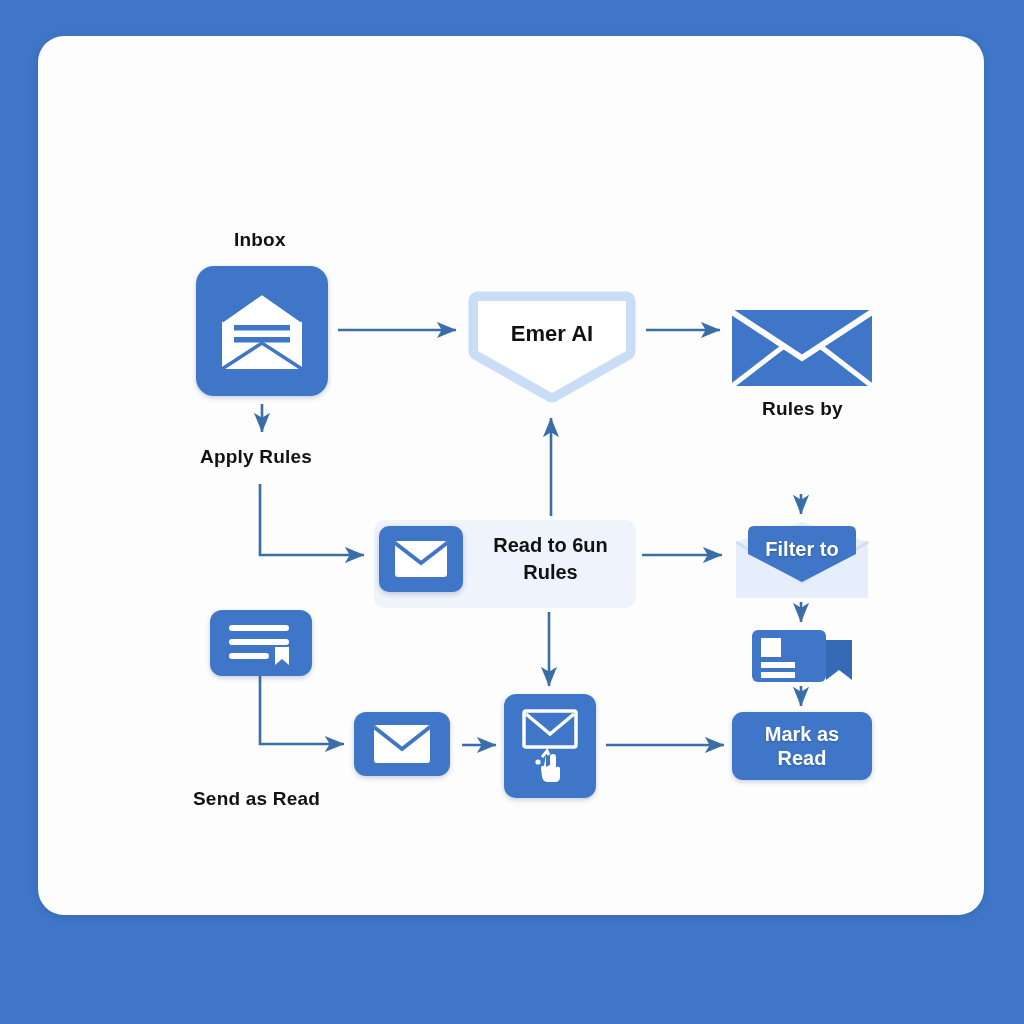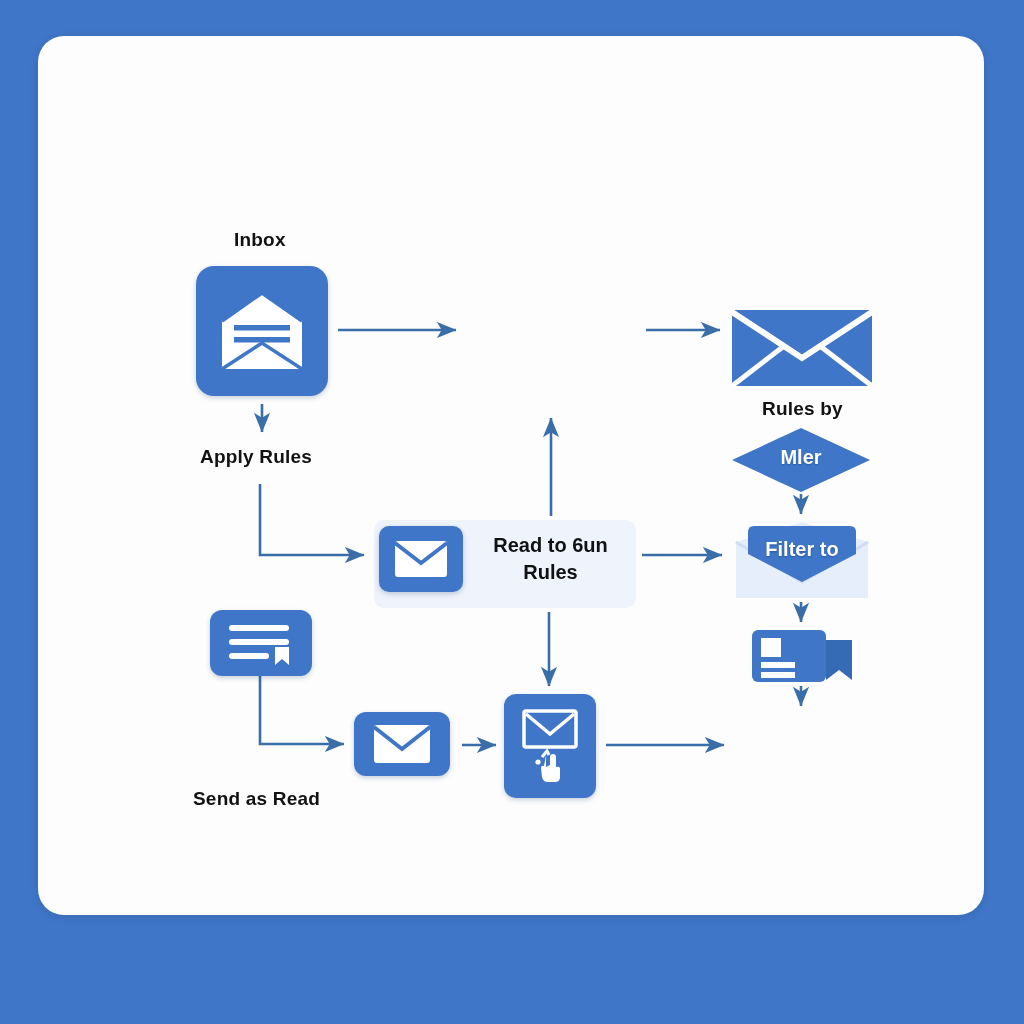--- a/index.html
+++ b/index.html
@@ -110,36 +110,37 @@
     <div class="tile" style="left:158px;top:230px;width:132px;height:130px;border-radius:18px;">
       <svg width="96" height="88" viewBox="0 0 96 88">
         <path d="M8,34 L48,6 L88,34 L88,82 L8,82 Z" fill="#ffffff"></path>
         <path d="M8,34 L48,6 L88,34" fill="none" stroke="#3f76c8" stroke-width="3.5"></path>
         <rect x="20" y="38" width="56" height="5.5" fill="#3f76c8"></rect>
         <rect x="20" y="50" width="56" height="5.5" fill="#3f76c8"></rect>
         <path d="M8,82 L48,56 L88,82" fill="none" stroke="#3f76c8" stroke-width="3.5"></path>
       </svg>
     </div>
 
+    <div class="shield-wrap" style="left:428px;top:253px;width:172px;height:115px;">
+      <svg width="172" height="115" viewBox="0 0 172 115">
+        <path d="M12,12 L160,12 L160,62 L86,104 L12,62 Z" fill="#ffffff" stroke="#c9ddf7" stroke-width="19" stroke-linejoin="round"></path>
+        <path d="M12,12 L160,12 L160,62 L86,104 L12,62 Z" fill="#ffffff"></path>
+      </svg>
+      <div class="shield-text" style="top:32px;font-size:22px;">Emer AI</div>
+    </div>
 
     <div class="node" style="left:692px;top:272px;width:144px;height:80px;">
       <svg width="144" height="80" viewBox="0 0 144 80">
         <rect x="2" y="2" width="140" height="76" rx="4" fill="#3f76c8"></rect>
         <path d="M2,4 L72,50 L142,4" fill="none" stroke="#ffffff" stroke-width="6"></path>
         <path d="M2,78 L54,38" fill="none" stroke="#ffffff" stroke-width="5"></path>
         <path d="M142,78 L90,38" fill="none" stroke="#ffffff" stroke-width="5"></path>
       </svg>
     </div>
 
-    <div class="node" style="left:692px;top:390px;width:142px;height:68px;">
-      <svg width="142" height="68" viewBox="0 0 142 68">
-        <path d="M71,2 L140,34 L71,66 L2,34 Z" fill="#3f76c8"></path>
-      </svg>
-      <div class="diamond-text" style="top:20px;font-size:20px;">Mler</div>
-    </div>
 
     <div class="softbox" style="left:336px;top:484px;width:262px;height:88px;"></div>
     <div class="tile" style="left:341px;top:490px;width:84px;height:66px;border-radius:10px;">
       <svg width="56" height="40" viewBox="0 0 56 40">
         <rect x="2" y="2" width="52" height="36" rx="3" fill="#ffffff"></rect>
         <path d="M2,4 L28,24 L54,4" fill="none" stroke="#3f76c8" stroke-width="4"></path>
       </svg>
     </div>
     <div style="position:absolute;left:430px;top:496px;width:165px;text-align:center;
                 font-size:20px;font-weight:700;color:#111;line-height:1.35;">
@@ -159,20 +160,26 @@
     <div class="node" style="left:712px;top:590px;width:108px;height:60px;">
       <svg width="108" height="60" viewBox="0 0 108 60">
         <rect x="2" y="4" width="74" height="52" rx="6" fill="#3f76c8"></rect>
         <rect x="11" y="12" width="20" height="19" fill="#ffffff"></rect>
         <rect x="11" y="36" width="34" height="6" fill="#ffffff"></rect>
         <rect x="11" y="46" width="34" height="6" fill="#ffffff"></rect>
         <path d="M76,14 L102,14 L102,54 L89,44 L76,54 Z" fill="#356ab4"></path>
       </svg>
     </div>
 
+    <div class="tile" style="left:694px;top:676px;width:140px;height:68px;border-radius:11px;">
+      <div class="tiletext" style="font-size:20px;">
+        <span>Mark as</span><br>
+        <span>Read</span>
+      </div>
+    </div>
 
     <div class="tile" style="left:172px;top:574px;width:102px;height:66px;border-radius:12px;">
       <svg width="72" height="44" viewBox="0 0 72 44">
         <rect x="4" y="4" width="60" height="6" rx="3" fill="#ffffff"></rect>
         <rect x="4" y="18" width="60" height="6" rx="3" fill="#ffffff"></rect>
         <rect x="4" y="32" width="40" height="6" rx="3" fill="#ffffff"></rect>
         <path d="M50,26 L64,26 L64,44 L57,38 L50,44 Z" fill="#ffffff"></path>
       </svg>
     </div>
 

